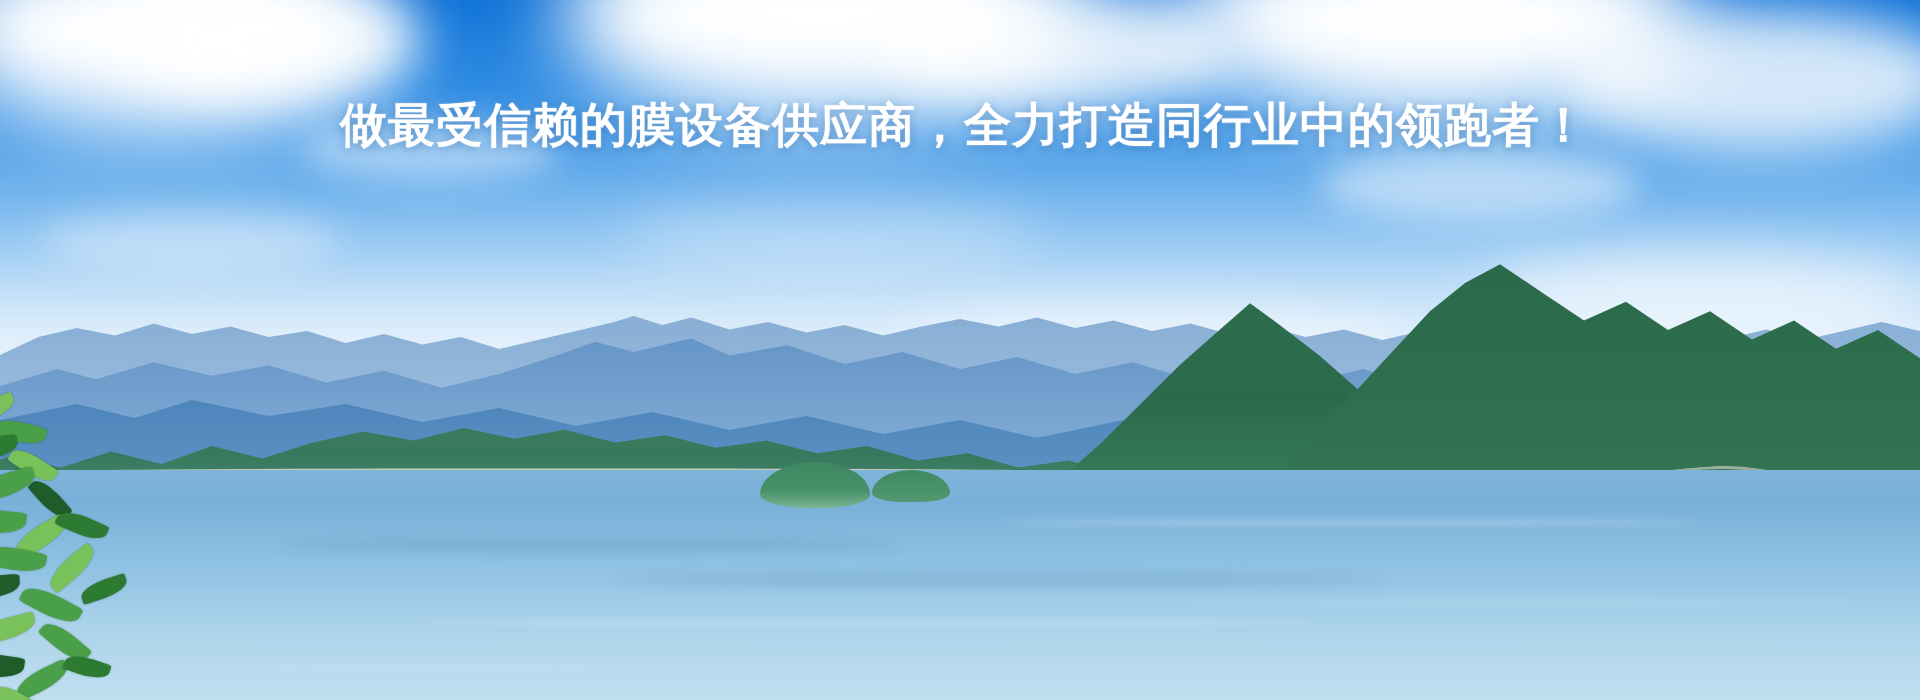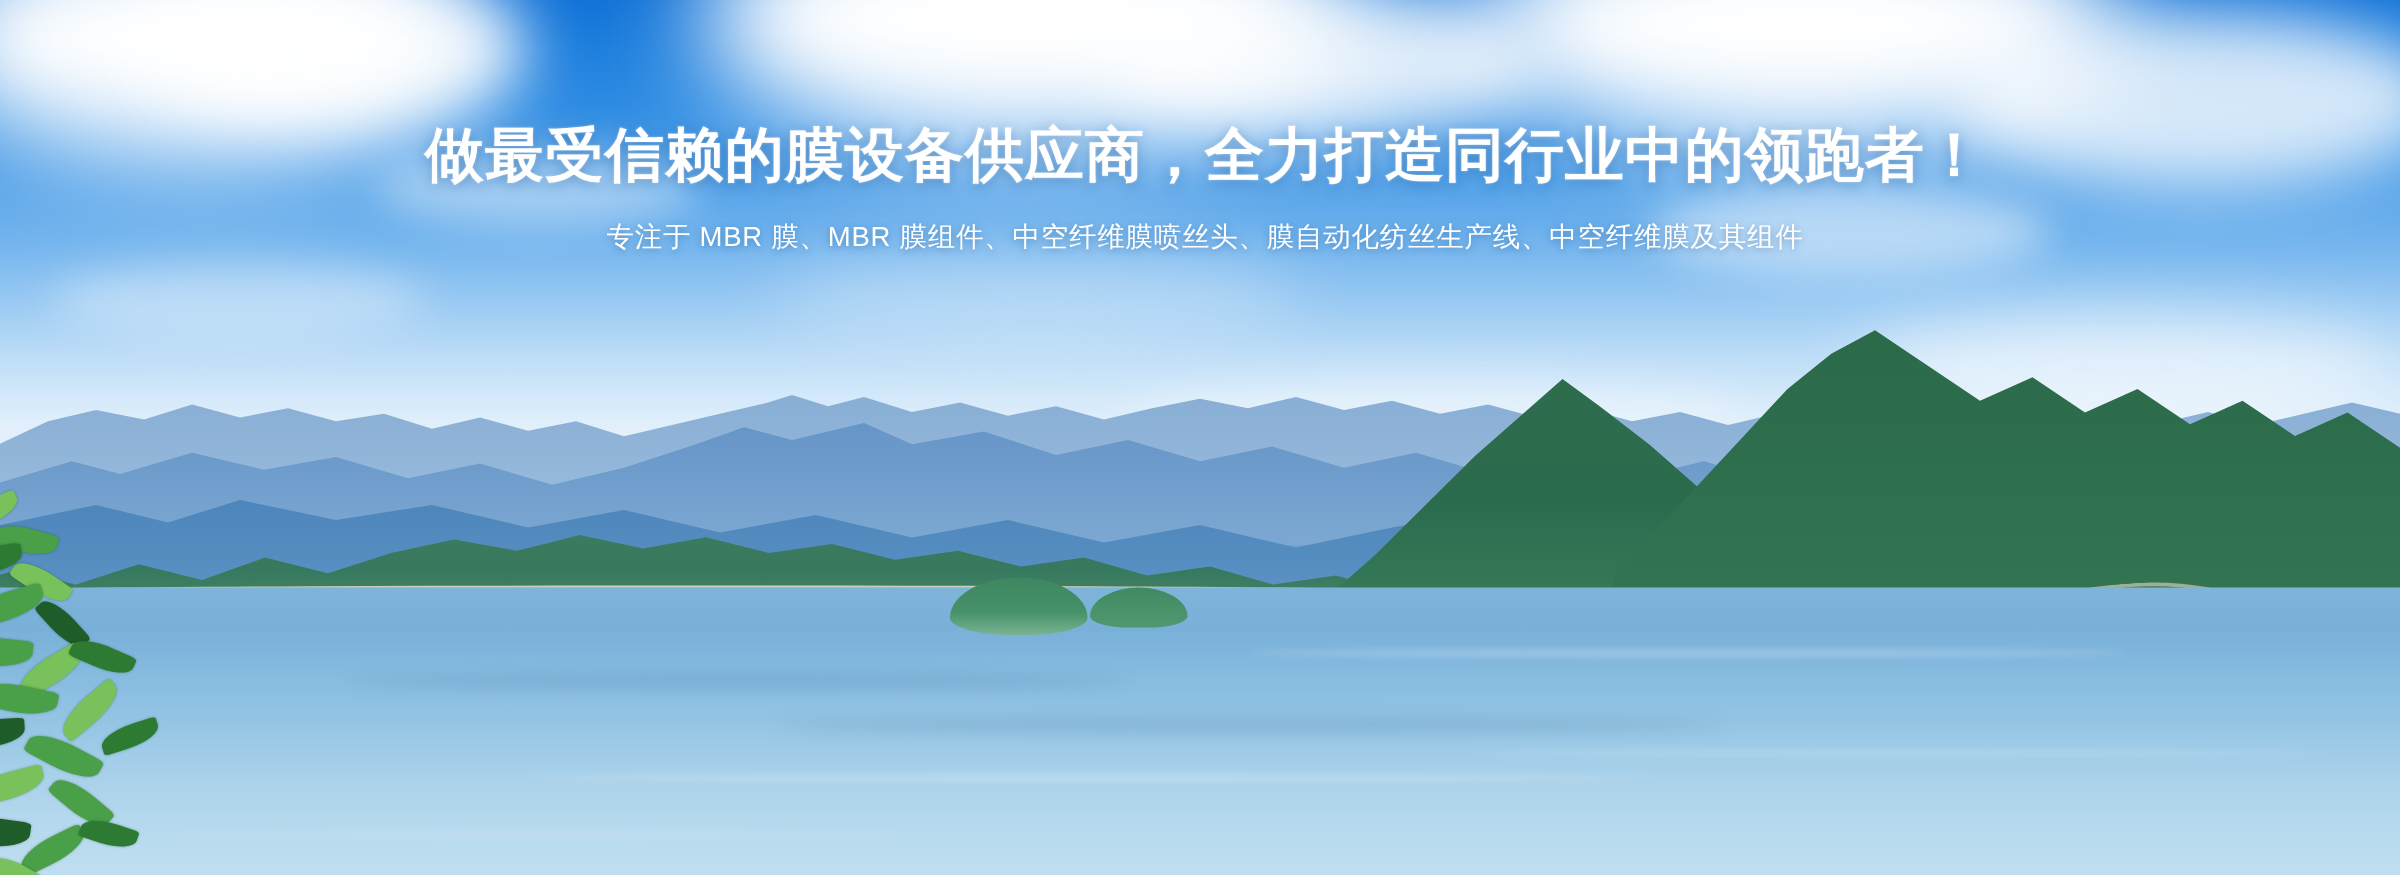--- a/index.html
+++ b/index.html
@@ -260,16 +260,15 @@
     <div class="leaf light" style="left:18px;top:248px;width:58px;height:21px;transform:rotate(-14deg);"></div>
     <div class="leaf" style="left:78px;top:262px;width:54px;height:20px;transform:rotate(40deg);"></div>
     <div class="leaf deep" style="left:0px;top:284px;width:64px;height:23px;transform:rotate(8deg);"></div>
     <div class="leaf" style="left:54px;top:300px;width:56px;height:20px;transform:rotate(-26deg);"></div>
     <div class="leaf dark" style="left:104px;top:288px;width:46px;height:18px;transform:rotate(18deg);"></div>
     <div class="leaf light" style="left:30px;top:322px;width:52px;height:19px;transform:rotate(32deg);"></div>
   </div>
 
   <div class="content">
     <div class="headline">做最受信赖的膜设备供应商，全力打造同行业中的领跑者！</div>
-    <div class="subtitle">专注于 MBR 膜、MBR 膜组件、中空纤维膜喷丝头、膜自动化纺丝生产线、中空纤维膜及其组件</div>
   </div>
 
 </div>
 
 </body></html>

